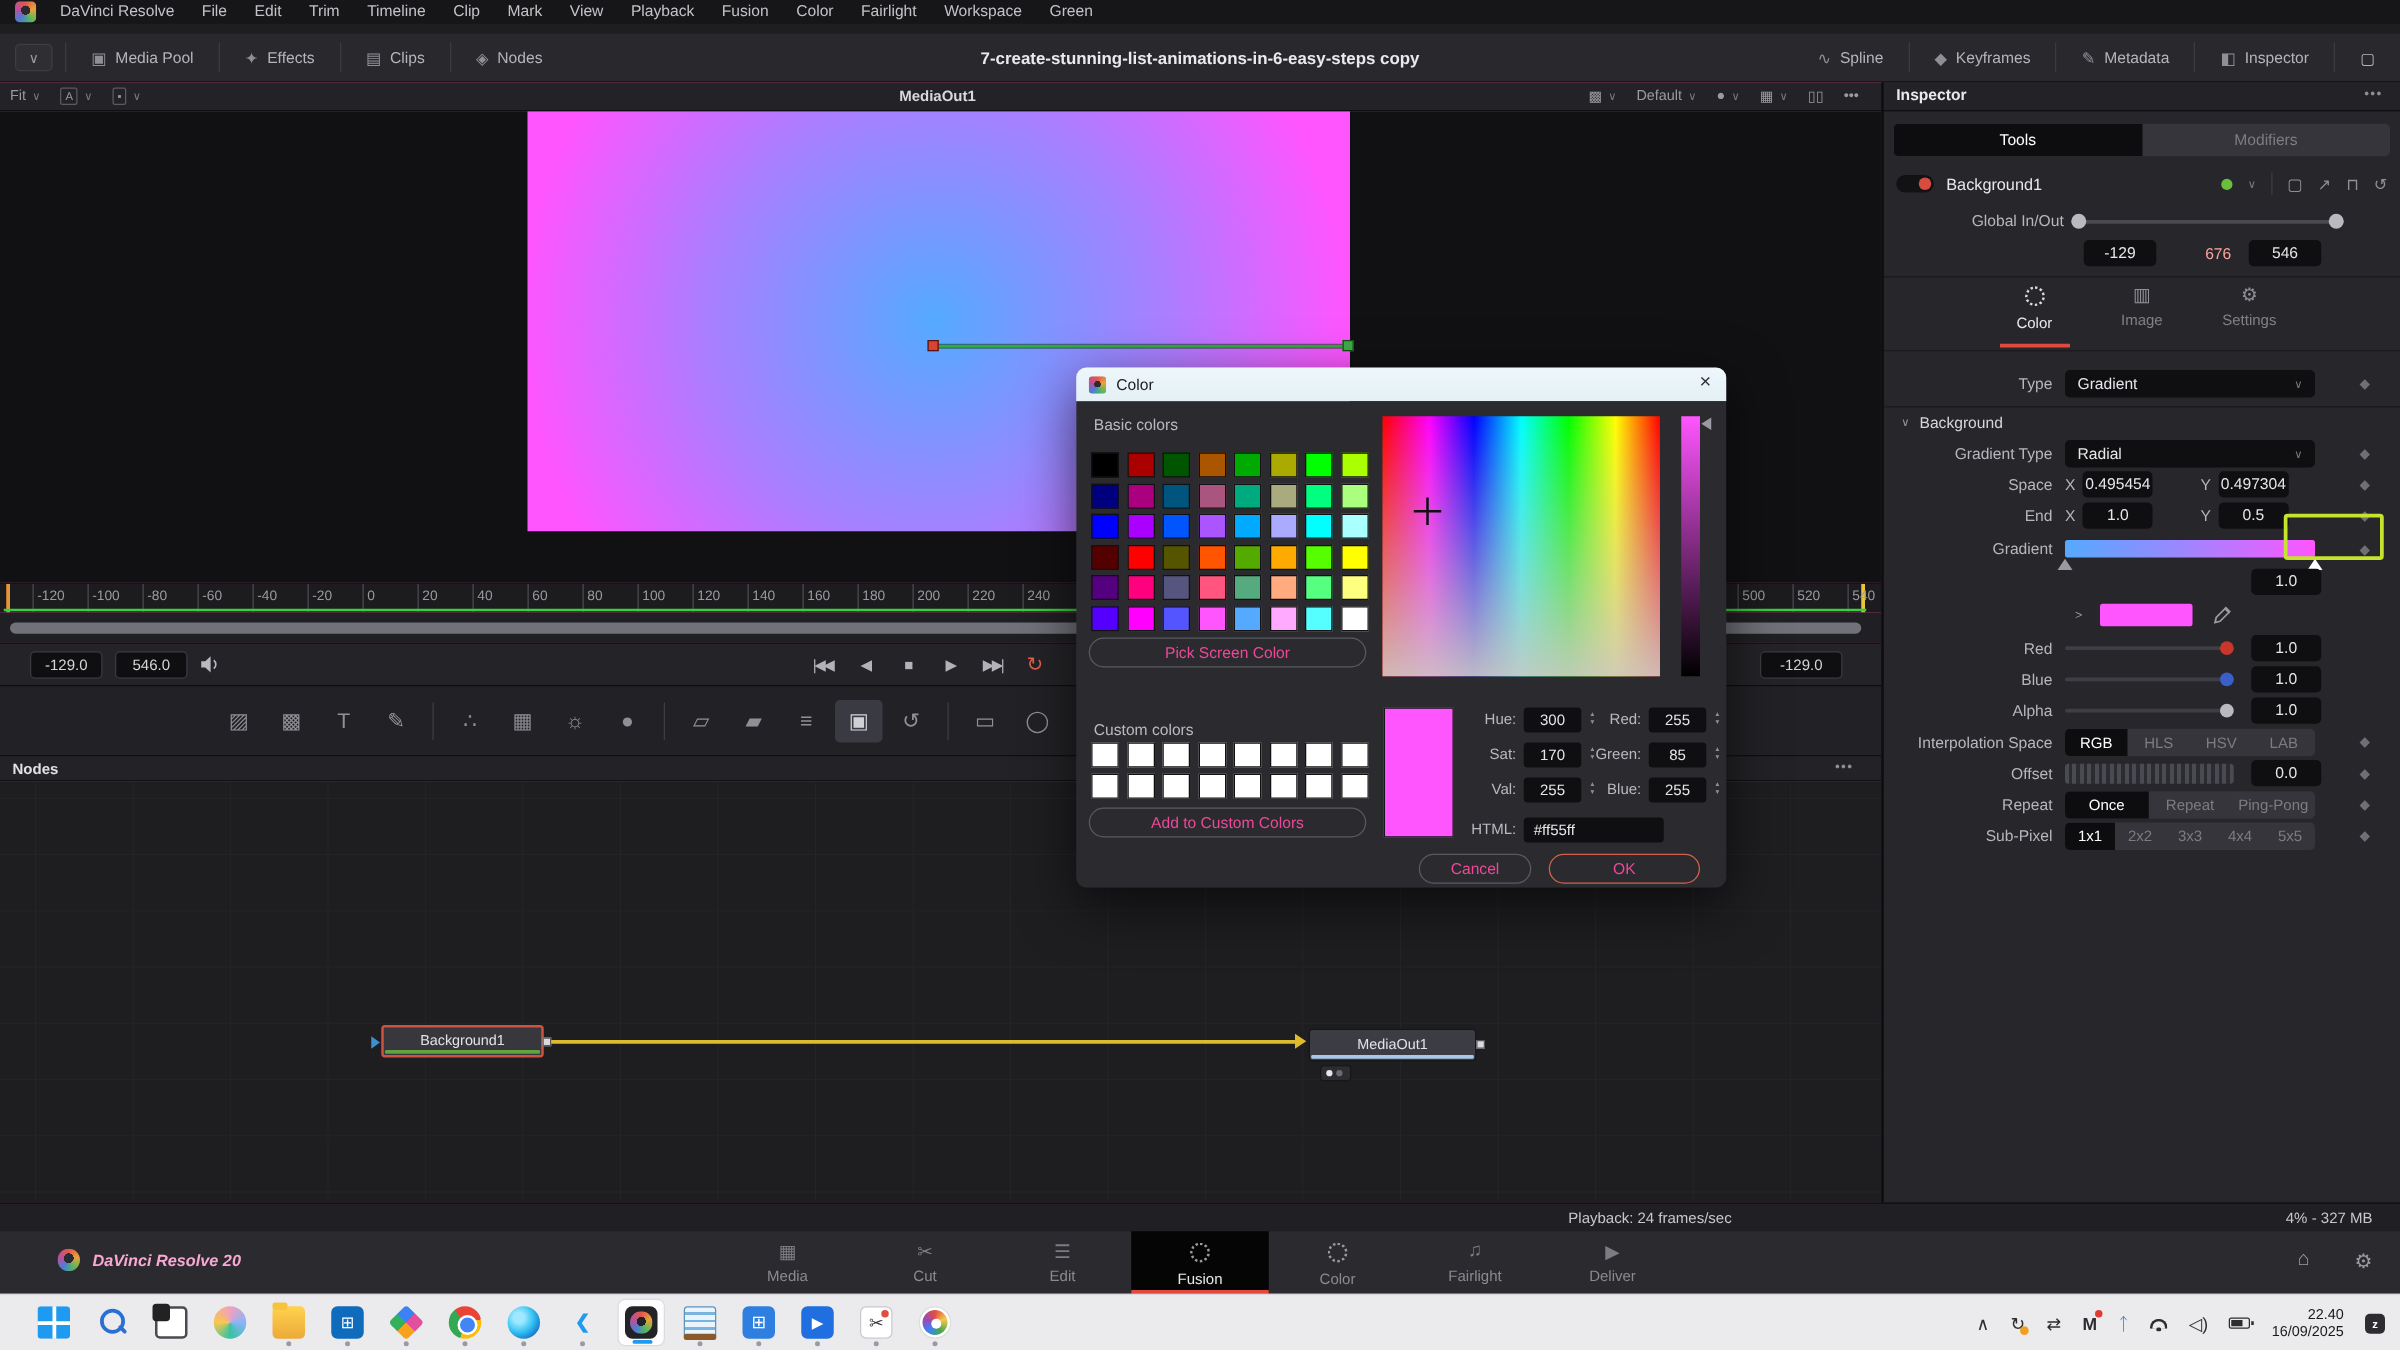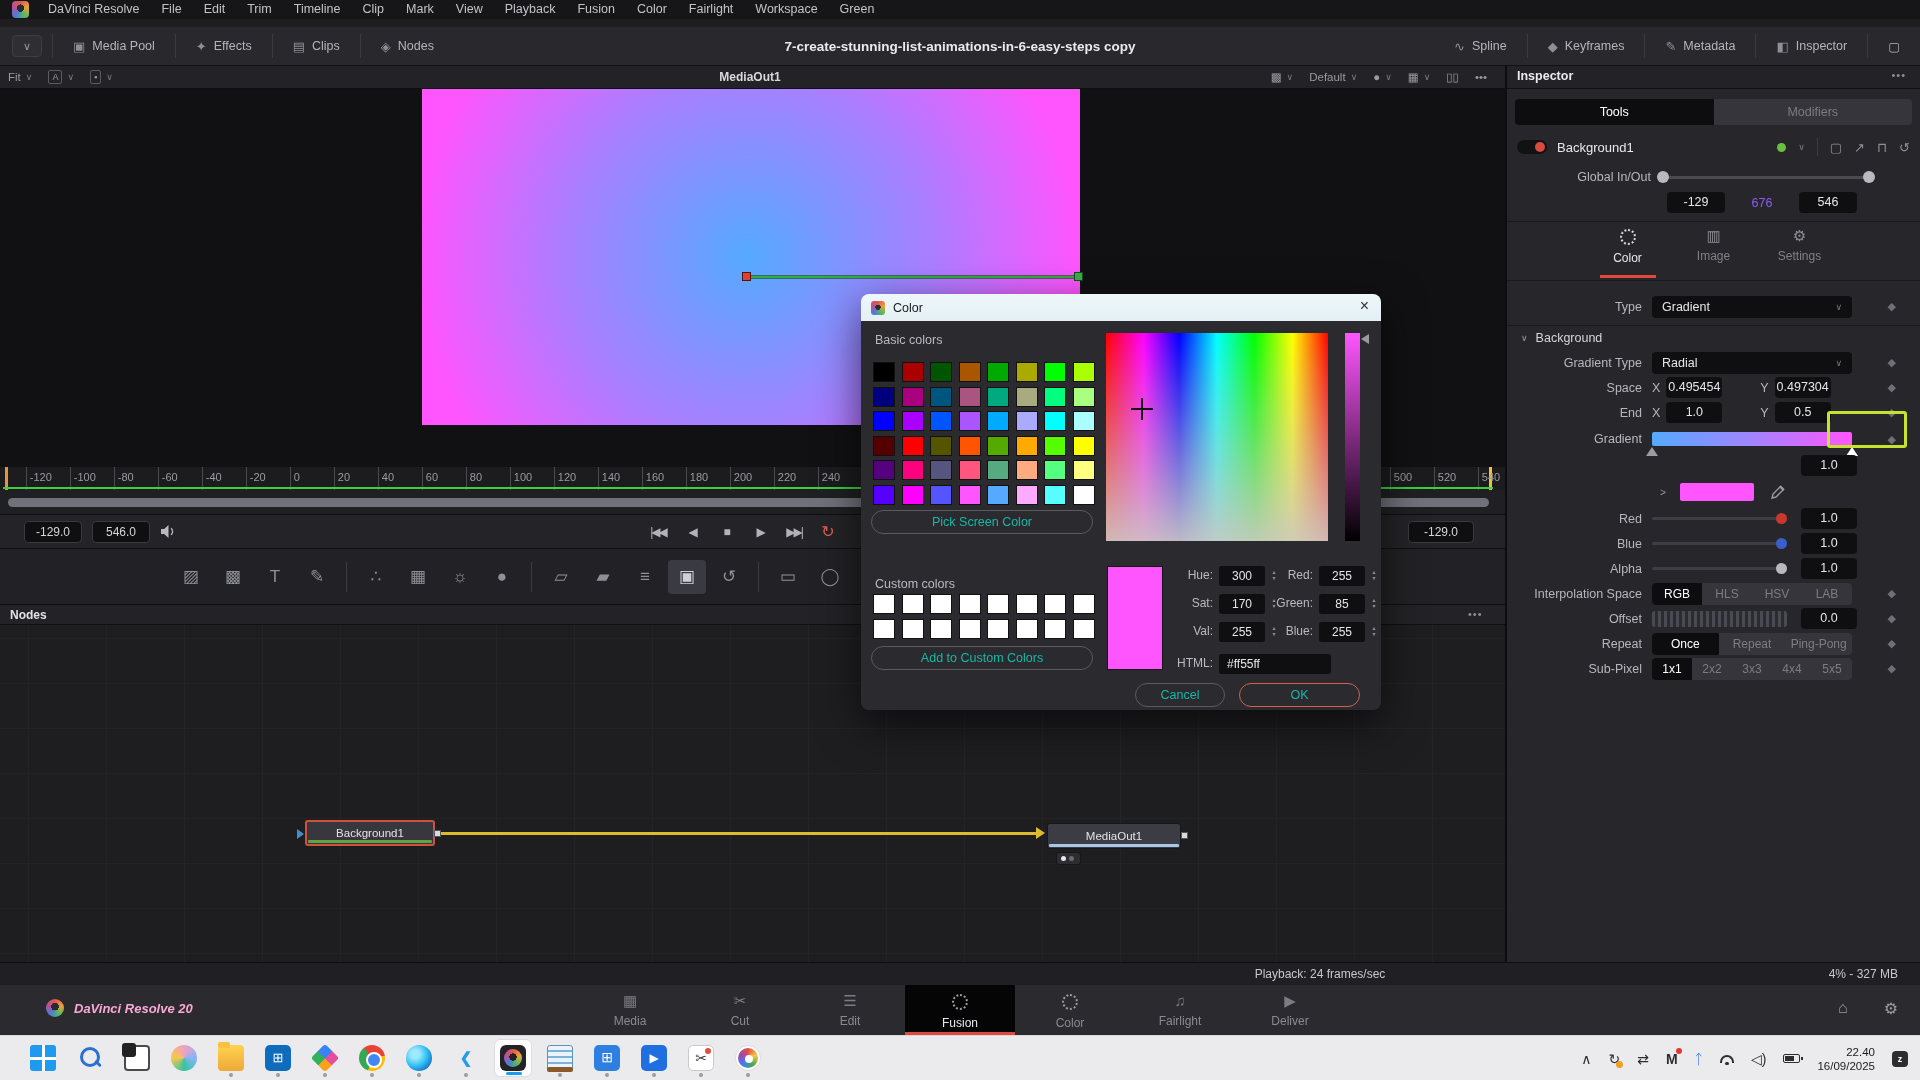--- a/index.html
+++ b/index.html
@@ -132,21 +132,21 @@
   .vline { width:1px; height:18px; background:#3c3c42; }
   #gio { margin-top:8px; }
   #gio-top { display:flex; align-items:center; padding-left:58px; }
   #gio-label { width:96px; text-align:right; padding-right:10px; }
   #gio-track { position:relative; width:210px; height:3px; background:#4a4a51; border-radius:2px; }
   .gio-handle { position:absolute; top:-5px; width:12px; height:12px; border-radius:50%; background:#b9b9bf; }
   #gio-fields { display:flex; align-items:center; margin:8px 0 0 160px; gap:14px; }
   .ifield { background:#0f0f12; border-radius:4px; color:#e6e6ea; text-align:center;
     height:21px; line-height:21px; font-size:12.5px; }
   .ifield.w56 { width:56px; } .ifield.w58 { width:58px; }
-  #gio-mid { color:#8b5cf6; width:46px; text-align:center; }
+  #gio-mid { color:#fca5a5; width:46px; text-align:right; }
   .hdiv { height:1px; background:#1a1a1d; margin-top:8px; }
   #page-tabs { height:50px; display:flex; justify-content:center; gap:22px; padding-top:5px; }
   .ptab { width:64px; text-align:center; position:relative; color:#808086; font-size:12px; }
   .ptab .picon { height:22px; font-size:15px; color:#8f8f96; }
   .ptab.on { color:#e8e8ec; }
   .ptab.on .bar { position:absolute; left:4px; right:4px; bottom:-6px; height:3px; background:#e1493e; }
   .dotted-circle { width:16px; height:16px; margin:2px auto 0; border-radius:50%; border:2px dotted #9a9aa0; }
   .ptab.on .dotted-circle { border-color:#d8d8dd; }
   #rows { margin-top:13px; }
   .row { display:flex; align-items:center; height:25px; position:relative; }
@@ -269,21 +269,21 @@
     background:radial-gradient(circle at 50% 45%, #2a2a30 25%, transparent 26%),
       conic-gradient(#e1584b,#e7a33d,#5bb75b,#4a7fd4,#b8509c,#e1584b); }
   #dlg-title-text { color:#1b1b1f; font-size:12.5px; }
   #dlg-close { position:absolute; right:12px; top:3px; color:#333; font-size:16px; }
   #dlg-body { position:absolute; left:0; top:27px; width:520px; height:389px;
     background:#2b2b2f; border-radius:0 0 8px 8px; }
   .dlg-label { position:absolute; color:#b9b9bf; font-size:12.5px; }
   #basic-grid { position:absolute; left:12px; top:41px; width:224px; }
   .swatch { position:absolute; width:22px; height:20px; border:1px solid #111; }
   .dlg-btn { position:absolute; height:24px; border:1px solid #5a5a61; border-radius:12px;
-    color:#14b8a6; text-align:center; line-height:22px; font-size:12.5px; background:transparent; }
+    color:#ec4899; text-align:center; line-height:22px; font-size:12.5px; background:transparent; }
   #color-map { position:absolute; left:245px; top:12px; width:222px; height:208px;
     background:linear-gradient(to bottom, rgba(205,200,195,0) 0%, rgba(205,200,195,.92) 100%),
       linear-gradient(90deg,#f00 0%,#f0f 17%,#00f 33%,#0ff 50%,#0f0 67%,#ff0 84%,#f00 100%);
   }
   #map-cross-h { position:absolute; width:22px; height:2px; background:#111; left:25px; top:75px; }
   #map-cross-v { position:absolute; width:2px; height:22px; background:#111; left:35px; top:65px; }
   #val-strip { position:absolute; left:484px; top:12px; width:15px; height:208px;
     background:linear-gradient(#ff55ff,#000); }
   #val-arrow { position:absolute; left:500px; top:13px; width:0; height:0;
     border-top:5px solid transparent; border-bottom:5px solid transparent; border-right:8px solid #9a9aa0; }

